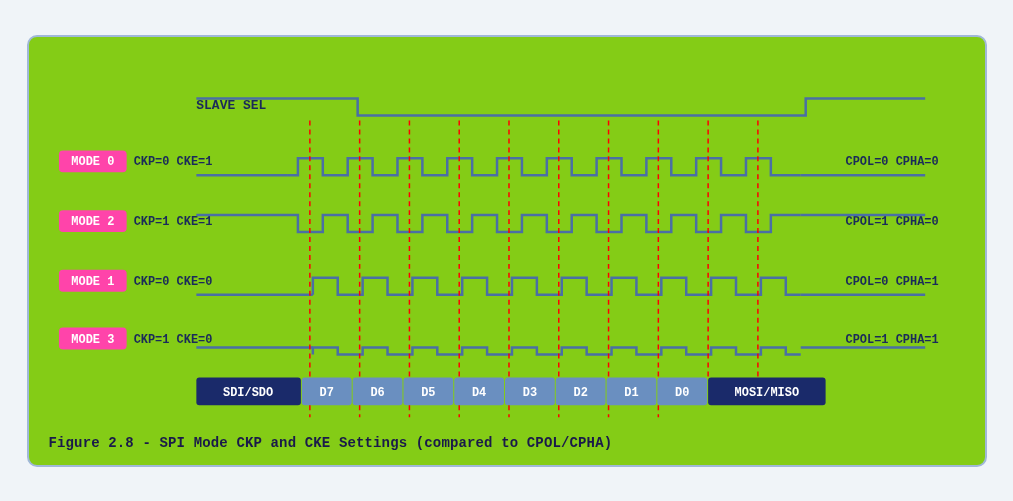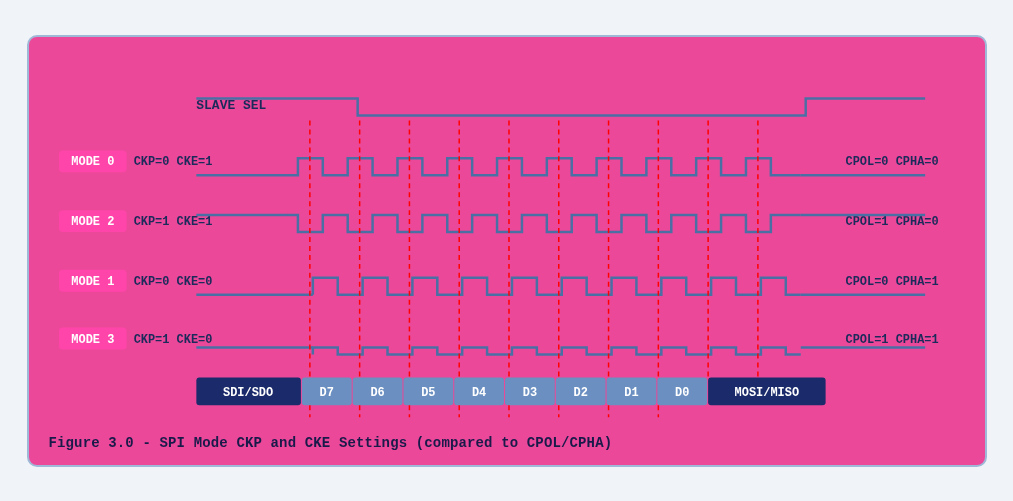--- a/index.html
+++ b/index.html
@@ -8,21 +8,21 @@
       height: 501px;
       background: #f0f4f8;
       display: flex;
       flex-direction: column;
       align-items: center;
       justify-content: center;
       font-family: 'Courier New', Courier, monospace;
     }
     .outer {
       width: 960px;
-      background: #ec4899;
+      background: #84cc16;
       border: 2px solid #a0b8d8;
       border-radius: 10px;
       padding: 18px 20px 14px 20px;
     }
     .diagram {
       position: relative;
       width: 100%;
       height: 370px;
     }
     .caption {
@@ -142,14 +142,14 @@
       <line x1="262" y1="346" x2="262" y2="358" stroke="#ff0000" stroke-width="1.5" stroke-dasharray="5,4"></line>
       <line x1="312" y1="346" x2="312" y2="358" stroke="#ff0000" stroke-width="1.5" stroke-dasharray="5,4"></line>
       <line x1="362" y1="346" x2="362" y2="358" stroke="#ff0000" stroke-width="1.5" stroke-dasharray="5,4"></line>
       <line x1="412" y1="346" x2="412" y2="358" stroke="#ff0000" stroke-width="1.5" stroke-dasharray="5,4"></line>
       <line x1="462" y1="346" x2="462" y2="358" stroke="#ff0000" stroke-width="1.5" stroke-dasharray="5,4"></line>
       <line x1="512" y1="346" x2="512" y2="358" stroke="#ff0000" stroke-width="1.5" stroke-dasharray="5,4"></line>
       <line x1="562" y1="346" x2="562" y2="358" stroke="#ff0000" stroke-width="1.5" stroke-dasharray="5,4"></line>
       <line x1="612" y1="346" x2="612" y2="358" stroke="#ff0000" stroke-width="1.5" stroke-dasharray="5,4"></line>
     </svg>
   </div>
-  <div class="caption">Figure 3.0 - SPI Mode CKP and CKE Settings (compared to CPOL/CPHA)</div>
+  <div class="caption">Figure 2.8 - SPI Mode CKP and CKE Settings (compared to CPOL/CPHA)</div>
 </div>
 
 </body></html>

